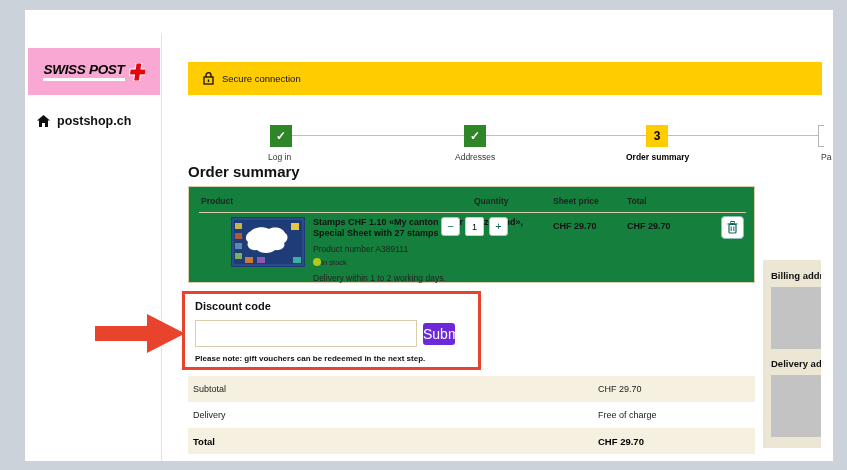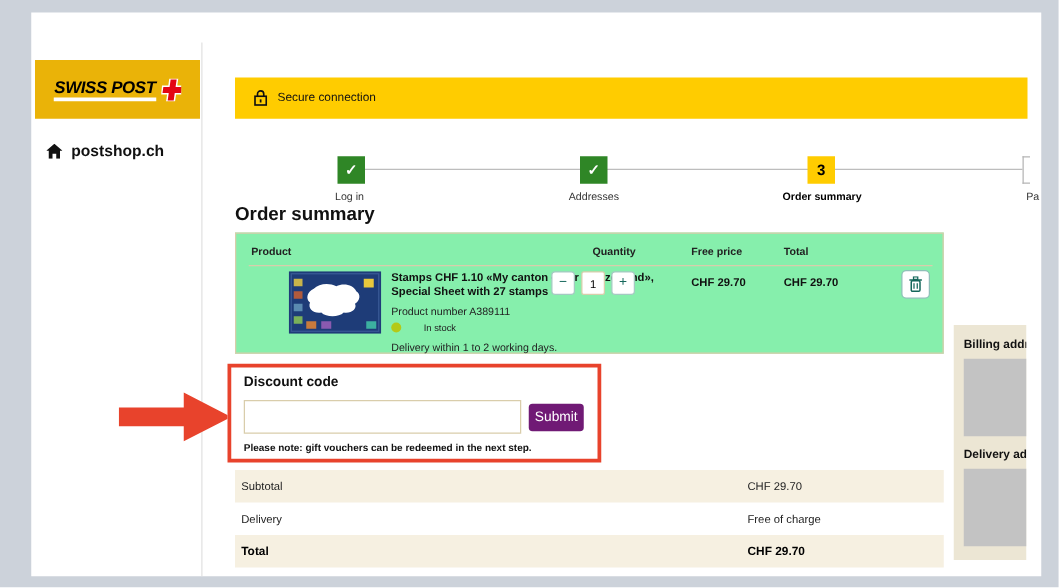--- a/index.html
+++ b/index.html
@@ -11,21 +11,21 @@
   
   .topbar { position:absolute; left:0; top:0; width:808px; height:24px; background:#000; }
   .langs { position:absolute; left:10px; top:0; height:24px; display:flex; align-items:center; gap:14px; }
   .lang { color:#fff; font-size:8.5px; cursor:pointer; padding-bottom:1px; }
   .lang.active { border-bottom:1px solid #fff; font-weight:bold; }
   .account-btn { position:absolute; right:0; top:0; width:47px; height:24px; background:#1e4a80; color:#fff;
     font-size:8px; display:flex; align-items:center; padding-left:8px; overflow:hidden; white-space:nowrap; cursor:pointer; }
 
   
   .v-divider { position:absolute; left:136px; top:24px; width:1px; height:427px; background:#e2e2e2; }
-  .logo-box { position:absolute; left:3px; top:38px; width:132px; height:47px; background:#eab308; display:flex; align-items:center; justify-content:center; gap:4px; }
+  .logo-box { position:absolute; left:3px; top:38px; width:132px; height:47px; background:#f9a8d4; display:flex; align-items:center; justify-content:center; gap:4px; }
   .logo-text { font-style:italic; font-weight:bold; font-size:13.5px; letter-spacing:-0.3px; color:#000;
     border-bottom:3px solid #fff; padding-bottom:1px; white-space:nowrap; }
   .home-row { position:absolute; left:12px; top:104px; display:flex; align-items:center; gap:7px;justify-content:space-between; }
   .home-label { font-weight:bold; font-size:12.5px; color:#111; }
 
   
   .banner { position:absolute; left:163px; top:52px; width:634px; height:33px; background:#ffcc00; display:flex; align-items:center; gap:8px; padding-left:15px; }
   .banner-label { font-size:9.5px; color:#111; }
 
   
@@ -34,45 +34,45 @@
     font-size:12px; font-weight:bold; }
   .step-done { background:#2f8626; color:#fff; }
   .step-current { background:#ffcc00; color:#000; }
   .step-partial { position:absolute; left:793px; top:115px; width:6px; height:22px; background:#fff;
     border-left:1px solid #b5b5b5; border-top:1px solid #b5b5b5; border-bottom:1px solid #b5b5b5; }
   .step-label { position:absolute; top:142px; font-size:8.5px; color:#333; white-space:nowrap; }
   .step-label.bold { font-weight:bold; color:#000; }
 
   
   .heading { position:absolute; left:163px; top:153px; font-size:15px; font-weight:bold; color:#111; }
-  .table-box { position:absolute; left:163px; top:176px; width:567px; height:97px; border:1px solid #d9cdab; background:#86efac; }
+  .table-box { position:absolute; left:163px; top:176px; width:567px; height:97px; border:1px solid #d9cdab; background:#15803d; }
   .col-h { position:absolute; top:9px; font-size:8.5px; font-weight:bold; color:#222; }
   .head-line { position:absolute; left:10px; top:25px; width:547px; height:1px; background:#d9cdab; }
   .prod-img { position:absolute; left:42px; top:30px; width:74px; height:50px; cursor:pointer; }
   .prod-txt { position:absolute; left:124px; top:30px; width:235px; }
   .prod-title { font-size:9px; font-weight:bold; color:#111; line-height:1.25; }
   .prod-num { font-size:8.5px; color:#222; margin-top:4px; }
-  .stock-row { display:flex; align-items:center; gap:18px; margin-top:4px;text-align:center; }
+  .stock-row { display:flex; align-items:center; gap:0; margin-top:4px;text-align:center; }
   .stock-dot { width:8px; height:8px; border-radius:50%; background:#b4c918; }
   .stock-label { font-size:7.5px; color:#222; }
   .prod-delivery { font-size:8.5px; color:#222; margin-top:6px; }
   .stepper { position:absolute; left:252px; top:30px; display:flex; gap:5px; }
   .step-btn { width:19px; height:19px; background:#fff; border:1px solid #a5c9c2; border-radius:3px;
     color:#15675b; font-size:11px; line-height:17px; text-align:center; cursor:pointer; }
   .qty-input { width:19px; height:19px; border:1px solid #d9cdab; border-radius:2px; text-align:center; font-size:9px; font-family:inherit; }
   .cell-price { position:absolute; top:34px; font-size:9px; font-weight:bold; color:#111; }
   .trash-btn { position:absolute; left:532px; top:29px; width:23px; height:23px; border:1px solid #8fc0b8; border-radius:4px;
     background:#fff; display:flex; align-items:center; justify-content:center; cursor:pointer; }
 
   
   .discount-box { position:absolute; left:157px; top:281px; width:299px; height:79px; border:3px solid #e8432c; background:#fff; }
   .discount-heading { position:absolute; left:10px; top:6px; font-size:11px; font-weight:bold; color:#111; }
   .discount-input { position:absolute; left:10px; top:26px; width:222px; height:27px; border:1px solid #d9cdab; font-size:10px; padding:0 6px; font-family:inherit; }
-  .submit-btn { position:absolute; left:238px; top:29px; width:44px; height:22px; background:#701a75; color:#fff;
-    border:none; border-radius:3px; font-size:11px; font-family:inherit; cursor:pointer; }
+  .submit-btn { position:absolute; left:238px; top:29px; width:32px; height:22px; background:#6d28d9; color:#fff;
+    border:none; border-radius:3px; font-size:14px; font-family:inherit; cursor:pointer; }
   .discount-note { position:absolute; left:10px; top:60px; font-size:8px; font-weight:bold; color:#111; white-space:nowrap; }
 
   .red-arrow { position:absolute; left:70px; top:303px; }
 
   
   .totals { position:absolute; left:163px; top:366px; width:567px; }
   .t-row { height:26px; display:flex; align-items:center; justify-content:space-between; padding:0 14px 0 5px; }
   .t-row.beige { background:#f6f0e1; }
   .t-label, .t-value { font-size:9px; color:#222;text-align:center; }
   .t-value { position:absolute; left:410px; }
@@ -136,21 +136,21 @@
     <span class="step-label" style="left:243px;">Log in</span>
     <span class="step-label" style="left:430px;">Addresses</span>
     <span class="step-label bold" style="left:601px;">Order summary</span>
     <span class="step-label" style="left:796px;">Pa</span>
 
     <div class="heading">Order summary</div>
 
     <div class="table-box">
       <span class="col-h" style="left:12px;">Product</span>
       <span class="col-h" style="left:253px;margin-left:32px;">Quantity</span>
-      <span class="col-h" style="left:364px;">Free price</span>
+      <span class="col-h" style="left:364px;">Sheet price</span>
       <span class="col-h" style="left:438px;">Total</span>
       <div class="head-line"></div>
 
       <div class="prod-img">
         <svg width="74" height="50" viewBox="0 0 74 50">
           <rect x="0" y="0" width="74" height="50" fill="#1e3c78"></rect>
           <rect x="2" y="2" width="70" height="46" fill="none" stroke="#3a5a96" stroke-width="1"></rect>
           <path d="M20 14 C24 10 32 9 38 12 C44 9 52 11 54 16 C58 18 57 24 53 26 C55 30 50 34 44 33 C40 37 30 37 26 33 C20 34 15 30 17 25 C13 22 15 16 20 14 Z" fill="#ffffff"></path>
           <rect x="4" y="6" width="7" height="6" fill="#c8b44a"></rect>
           <rect x="4" y="16" width="7" height="6" fill="#b05a3c"></rect>

